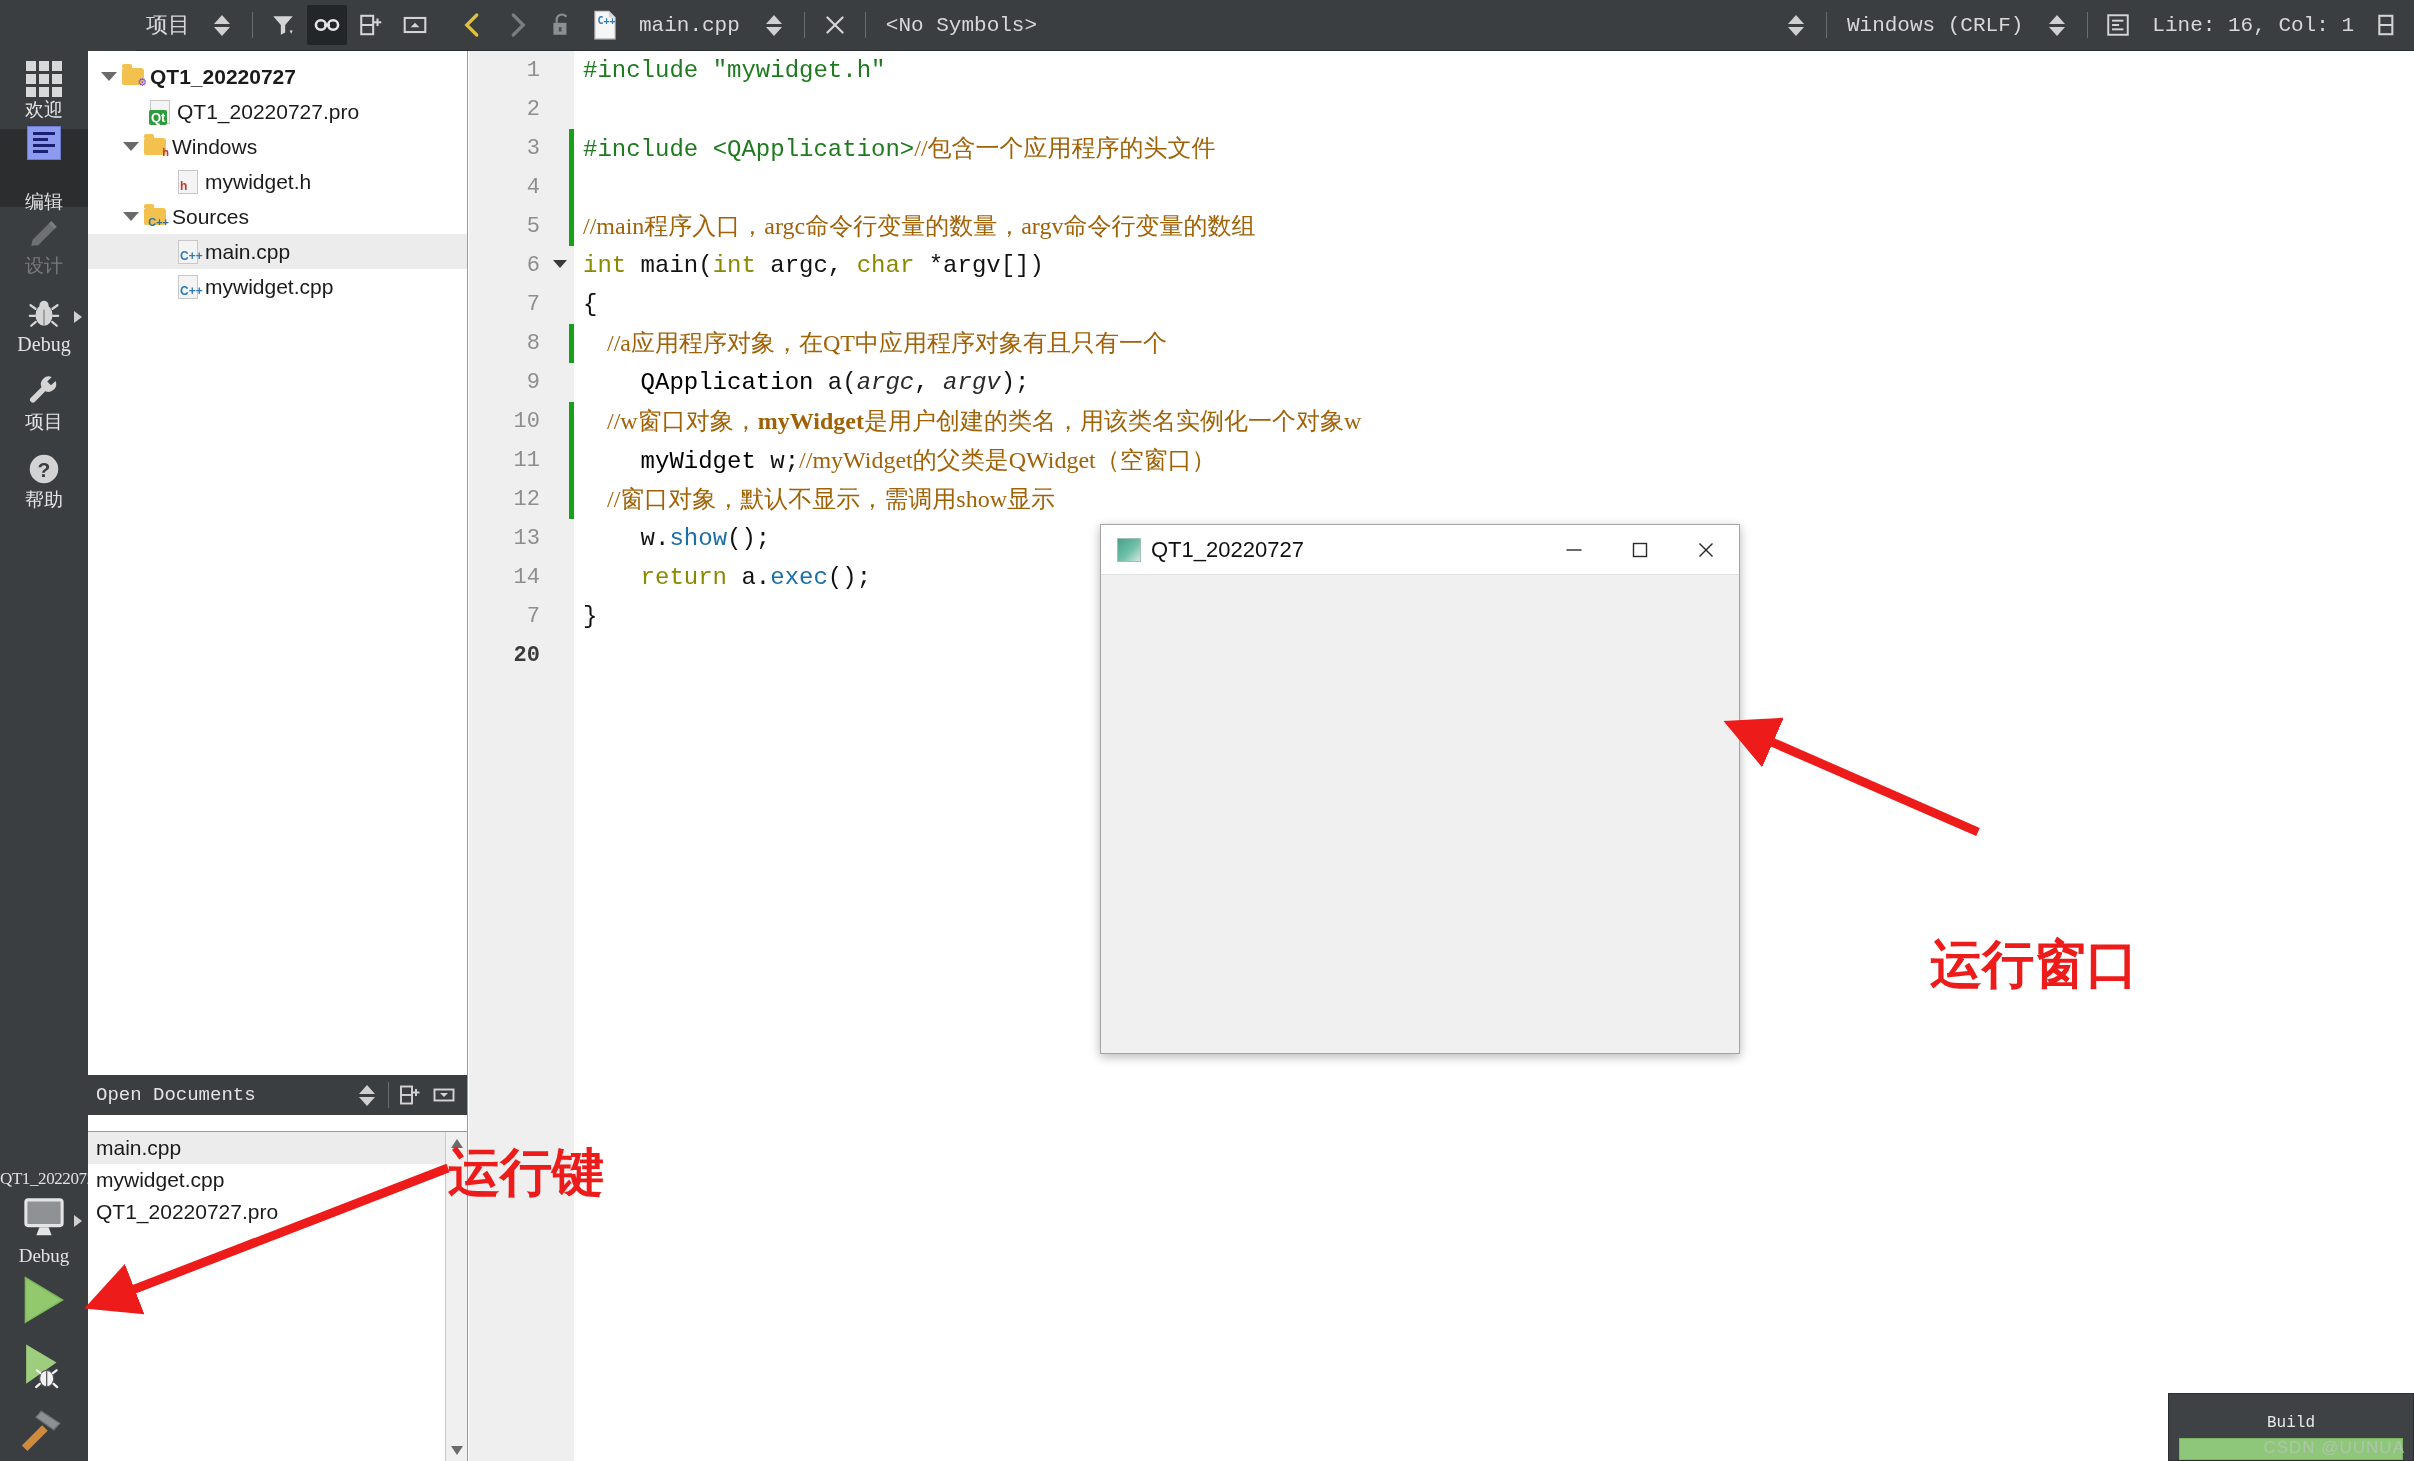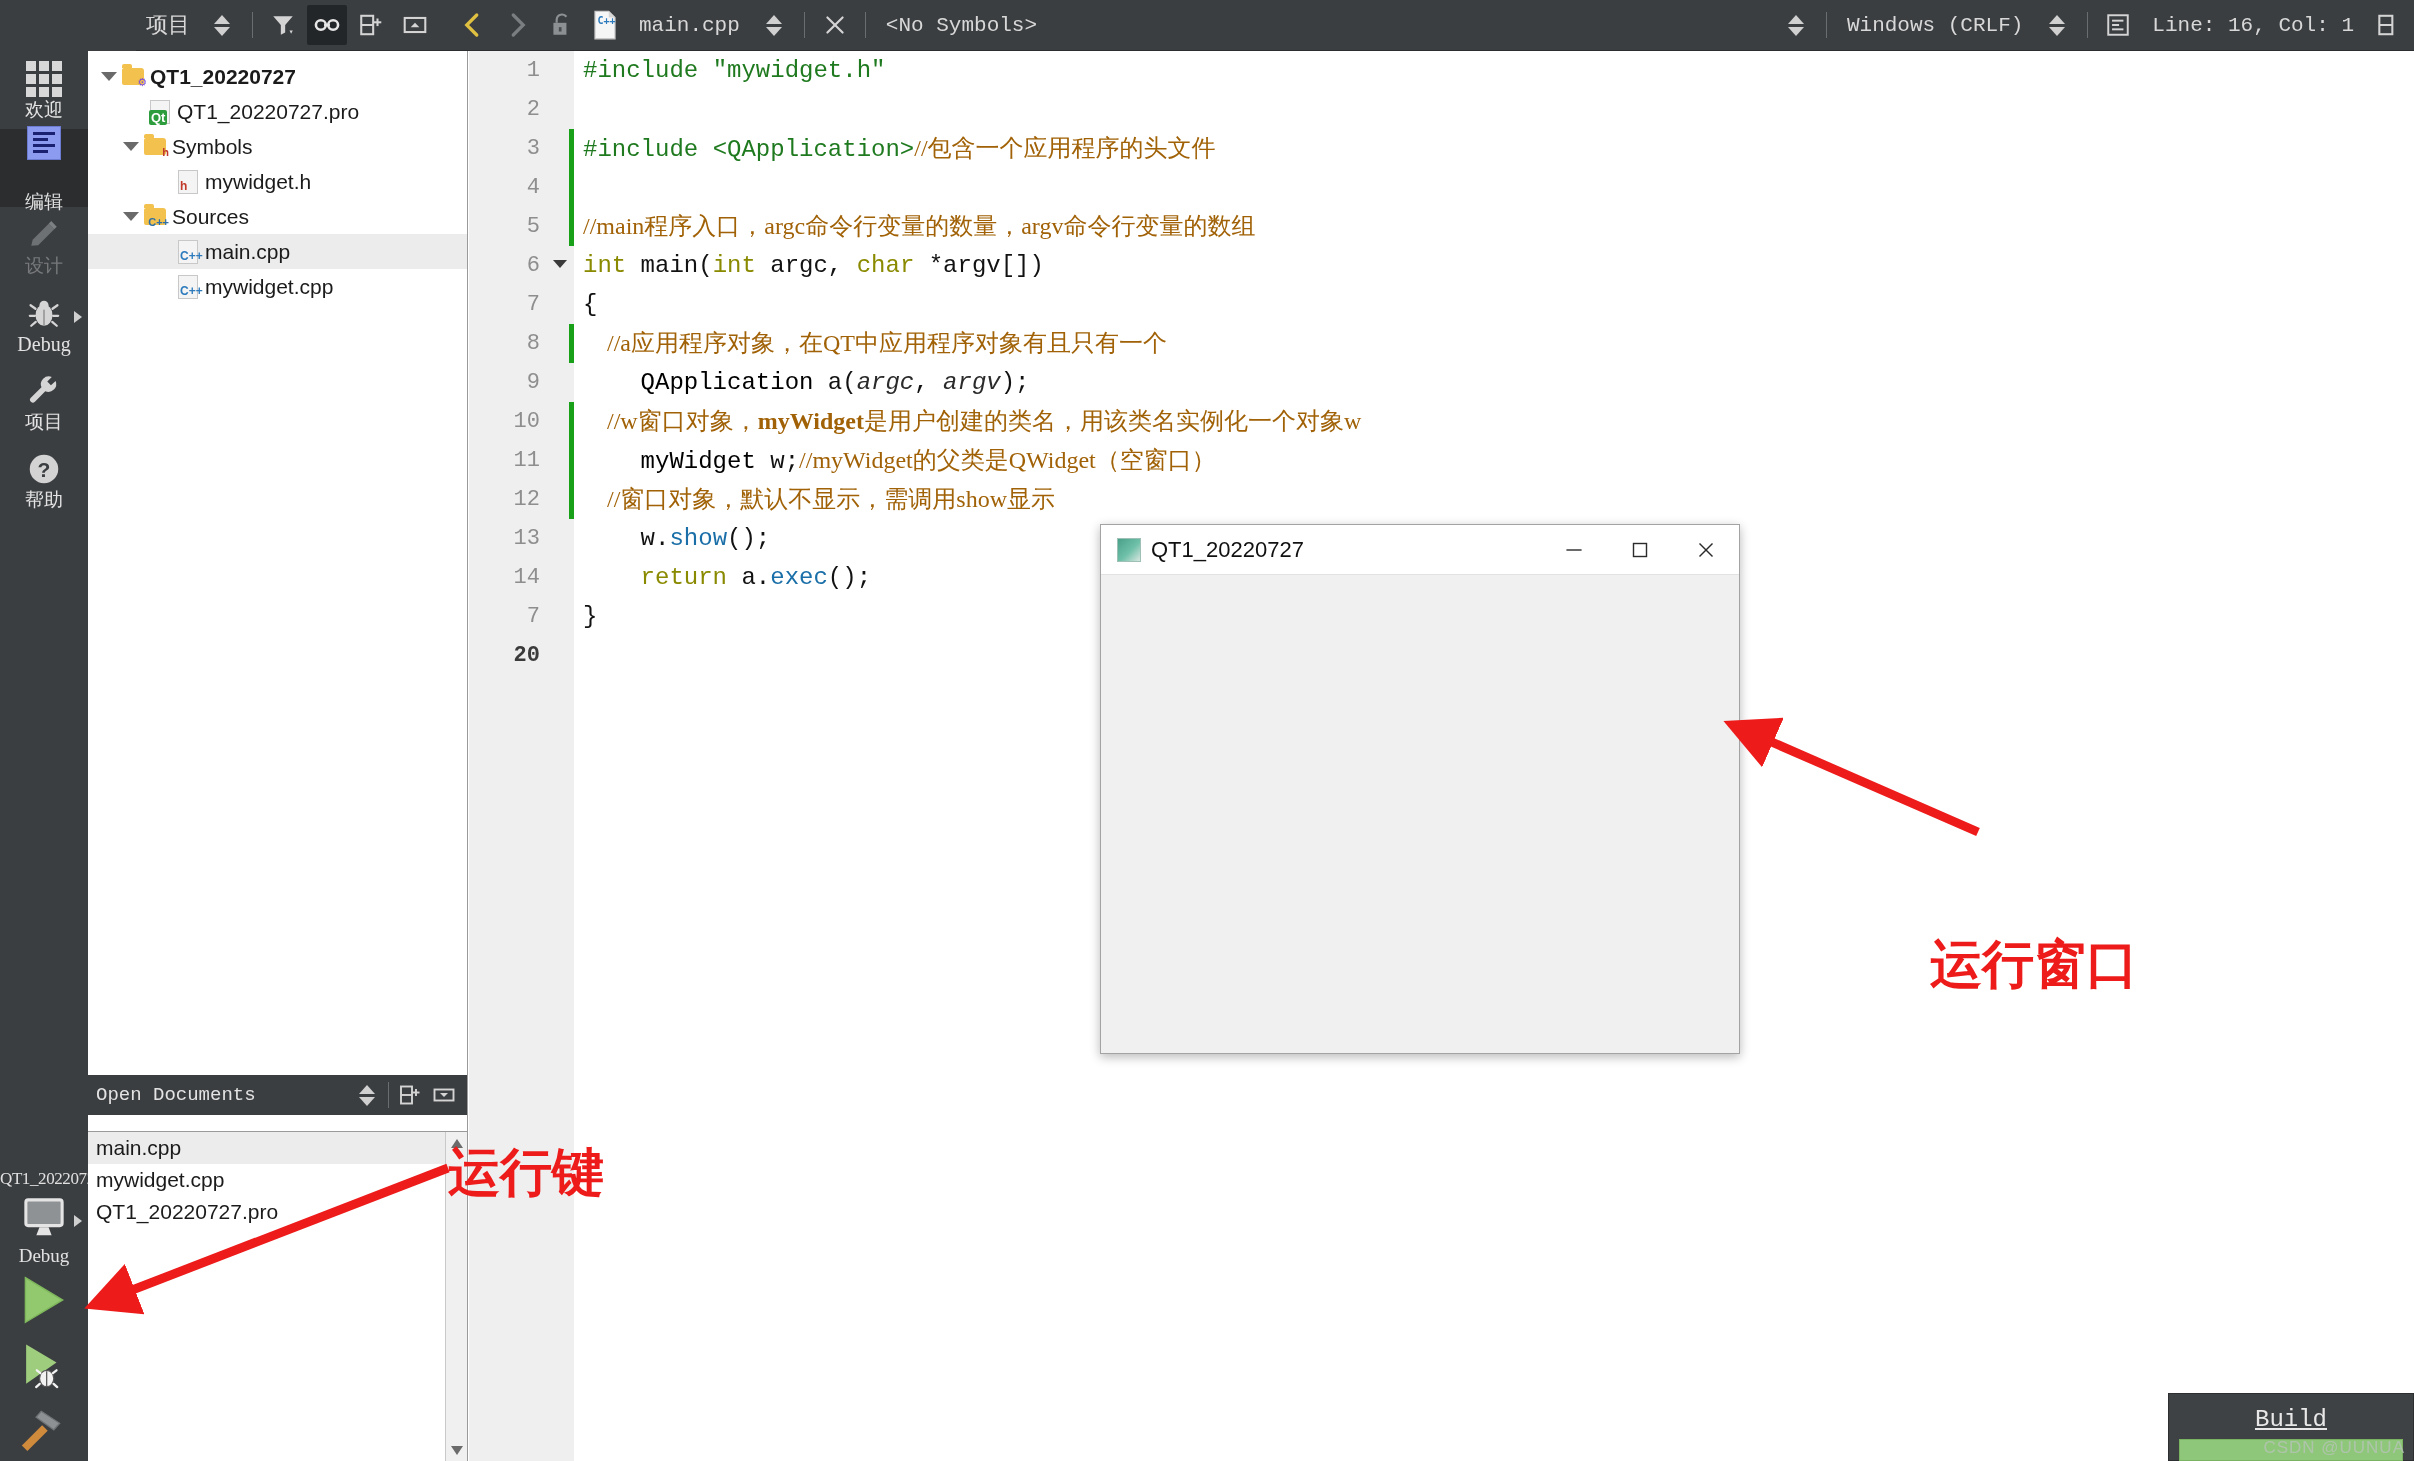--- a/index.html
+++ b/index.html
@@ -204,23 +204,22 @@
     white-space:nowrap;
   }
   .anno-svg{position:absolute;left:0;top:0;width:2414px;height:1461px;pointer-events:none;}
 
   
   .buildbox{
     position:absolute;right:0;bottom:0;width:246px;height:68px;background:#3f4245;
     border:1px solid #2c2e30;
   }
   .build-label{
-    color:#e8e8e8;font-size:24px;text-align:center;padding-top:12px;
+    color:#e8e8e8;font-size:16px;text-align:center;padding-top:20px;
     font-family:"Liberation Mono","DejaVu Sans Mono",monospace;
-    text-decoration:underline;
   }
   .build-track{
     margin:6px 10px 0 10px;height:22px;background:#8fc77a;border:1px solid #7ab362;
     position:relative;
   }
   .build-fill{height:100%;background:#8fc77a;}
   .watermark{
     position:absolute;right:8px;bottom:2px;color:#b9c4bb;font-size:17px;
     font-family:"Liberation Sans",sans-serif;opacity:.75;letter-spacing:1px;
   }
@@ -495,21 +494,21 @@
         <span class="tree-lbl">QT1_20220727.pro</span>
       </div>
 
       <div class="tree-row" style="padding-left:30px">
         <span class="tw">
             <i class="caret"></i>
           </span>
         <span class="folder">
           <span class="badge" style="color:#c0392b">h</span>
         </span>
-        <span class="tree-lbl">Symbols</span>
+        <span class="tree-lbl">Windows</span>
       </div>
 
       <div class="tree-row" style="padding-left:90px">
         <span class="file-ico">
             <em style="color:#c0392b">h</em>
           </span>
         <span class="tree-lbl">mywidget.h</span>
       </div>
 
       <div class="tree-row" style="padding-left:30px">

